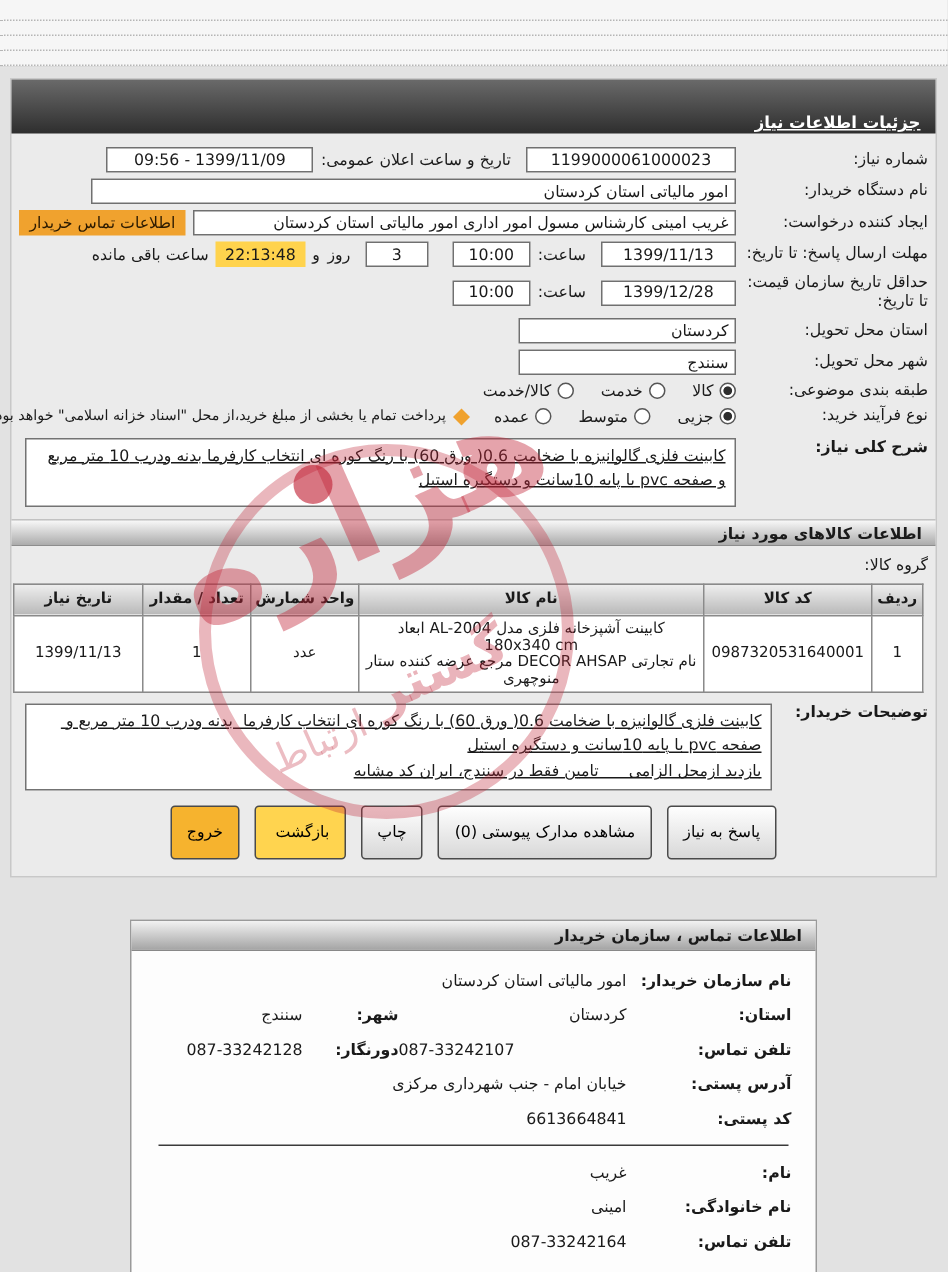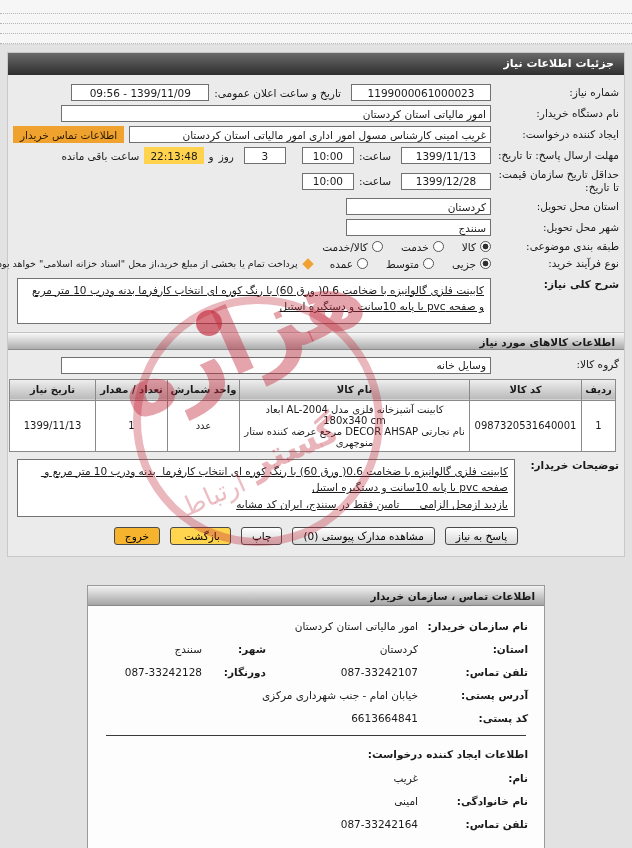--- a/index.html
+++ b/index.html
@@ -18,21 +18,22 @@
   
   .top-strip { background: #f6f6f6; padding-top: 4px; border-bottom: 1px solid #dadada; }
   .dotline { height: 10px; border-bottom: 1px dotted #b5b5b5; }
 
   
   .main-card { margin: 7px 7px 0; border: 1px solid #c8c8c8; background: #ebebeb; }
   .main-header {
     height: 22px; line-height: 22px;
     background: linear-gradient(#6a6a6a, #2e2e2e);
     color: #fff; font-weight: bold; font-size: 11px;
-    padding: 0 10px;
+    padding: 18px 10px;
+    text-decoration: underline;
   }
   .form-body { padding: 9px 5px 7px; }
 
   .frow { display: flex; align-items: center; margin-bottom: 4px; }
   .frow.top { align-items: flex-start; }
   .flabel { width: 128px; flex: none; padding-left: 6px; text-align: right; line-height: 1.25; }
   .inline-label { margin: 0 10px 0 5px; white-space: nowrap; }
   .small-gap { margin-left: 5px; }
 
   .ibox {
@@ -89,21 +90,21 @@
   table.goods td {
     background: #fff; border: 1px solid #8a8a8a; text-align: center;
     font-size: 10px; padding: 3px 4px; vertical-align: middle; height: 48px;
   }
   td.name-cell { text-align: right; }
   .col-idx { width: 34px; } .col-code { width: 112px; } .col-name { width: 230px; }
   .col-unit { width: 72px; } .col-qty { width: 72px; } .col-date { width: 86px; }
 
   .btn-row { display: flex; justify-content: center; gap: 10px; margin: 10px 0 4px; }
   .btn {
-    height: 18px; padding: 0 10px; border: 1px solid #4a4a4a; border-radius: 3px;
+    height: 36px; padding: 0 10px; border: 1px solid #4a4a4a; border-radius: 3px;
     background: linear-gradient(#fefefe, #d8d8d8); font-size: 10.5px; cursor: pointer;
     display: flex; align-items: center; white-space: nowrap;
     font-family: "DejaVu Sans", sans-serif;
   }
   .btn.yellow { background: #ffd44f; padding-left: 13px; }
   .btn.amber { background: #f6b32e; }
 
   
   .contact-card {
     width: 458px; margin: 28px auto 0; background: #fdfdfd;
@@ -235,21 +236,20 @@
 
       <div class="frow top" style="margin-top:7px">
         <span class="flabel blabel">شرح کلی نیاز:</span>
         <div class="tbox">کابینت فلزی گالوانیزه با ضخامت 0.6( ورق 60) با رنگ کوره ای انتخاب کارفرما  بدنه ودرب 10 متر مربع و صفحه pvc با پایه 10سانت و دستگیره استیل</div>
       </div>
 
       <div class="section-bar">اطلاعات کالاهای مورد نیاز</div>
 
       <div class="frow">
         <span class="flabel">گروه کالا:</span>
-        <span class="ibox w430">وسایل خانه</span>
       </div>
 
       <table class="goods">
         <colgroup>
           <col class="col-idx">
             <col class="col-code">
             <col class="col-name">
           <col class="col-unit">
             <col class="col-qty">
             <col class="col-date">
@@ -309,38 +309,37 @@
 
       <div class="crow">
         <span class="clabel">استان:</span>
         <span class="cval">کردستان</span>
         <span class="clabel2">شهر:</span>
         <span>سنندج</span>
       </div>
 
       <div class="crow">
         <span class="clabel">تلفن تماس:</span>
-        <span class="cval ltr" style="text-align:right">087-33242107</span>
+        <span class="cval ltr" style="">087-33242107</span>
         <span class="clabel2">دورنگار:</span>
         <span class="ltr">087-33242128</span>
       </div>
 
       <div class="crow">
         <span class="clabel">آدرس پستی:</span>
         <span>خیابان امام - جنب شهرداری مرکزی</span>
       </div>
 
       <div class="crow">
         <span class="clabel">کد پستی:</span>
         <span class="ltr">6613664841</span>
       </div>
 
       <div class="separator"></div>
 
-      <div class="creator-title">اطلاعات ایجاد کننده درخواست:</div>
 
       <div class="crow">
         <span class="clabel">نام:</span>
         <span>غریب</span>
       </div>
 
       <div class="crow">
         <span class="clabel">نام خانوادگی:</span>
         <span>امینی</span>
       </div>

